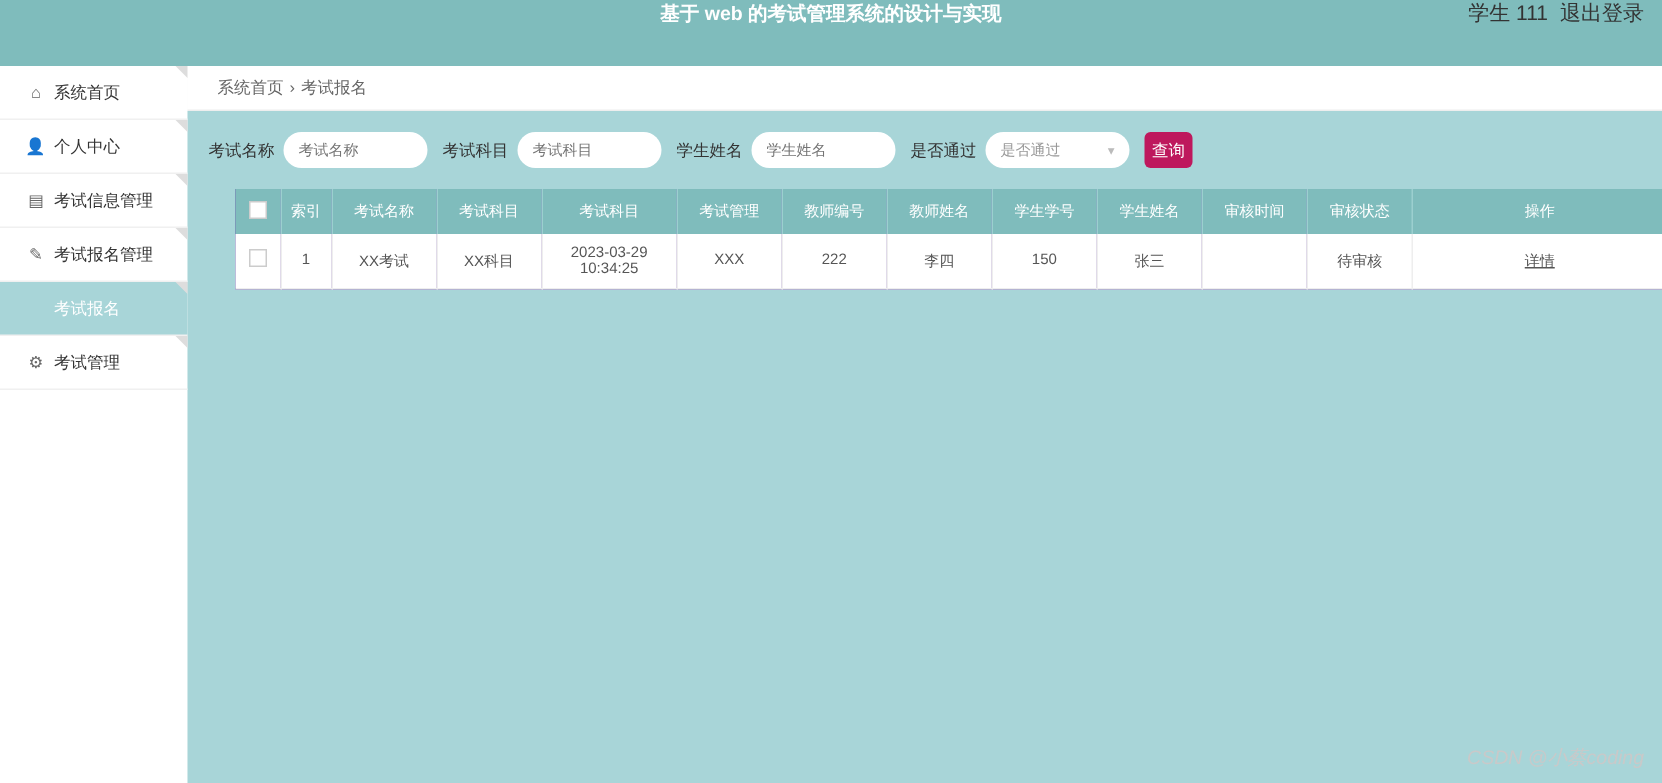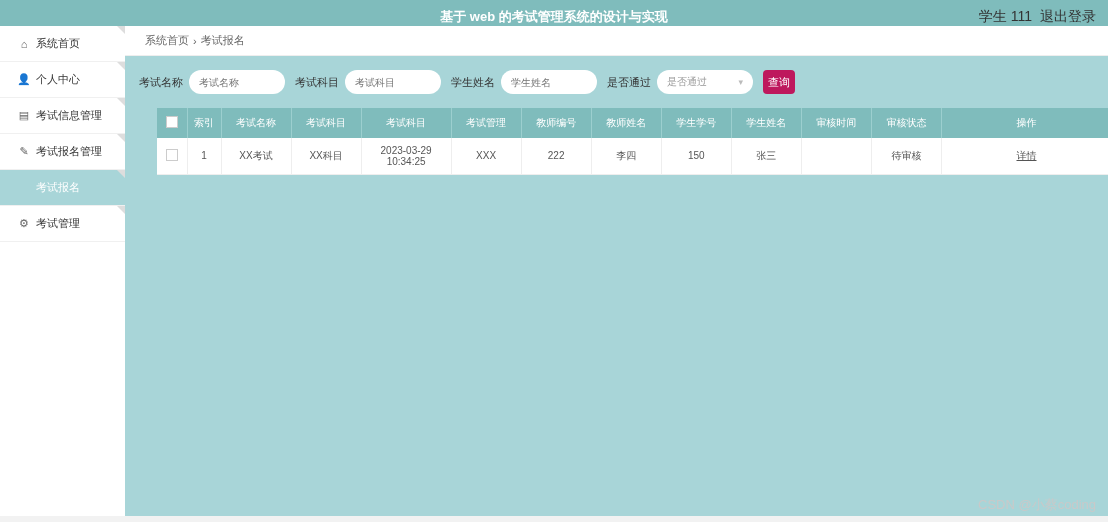--- a/index.html
+++ b/index.html
@@ -1,17 +1,17 @@
 <!DOCTYPE html>
 <html><head>
   <meta charset="utf-8">
   <style>
     * { margin:0; padding:0; box-sizing:border-box; font-family:"Microsoft YaHei","PingFang SC",sans-serif; }
     body { background:#f2f2f2; width:1108px; height:522px; overflow:hidden; position:relative; }
-    .header { height:26px; background:#7fbcbc; display:flex; align-items:flex-end; position:relative; }
+    .header { height:44px; background:#7fbcbc; display:flex; align-items:flex-start; position:relative; }
     .title  { flex:1; text-align:center; color:#fff; font-size:13px; font-weight:bold; }
     .user-area { position:absolute; right:12px; color:#333; font-size:14px; display:flex; gap:8px; }
     .user-area span { cursor:pointer; }
     .container { display:flex; height:calc(100% - 32px); }
     .sidebar { width:125px; background:#fff; display:flex; flex-direction:column; }
     .menu-item { height:36px; display:flex; align-items:center; gap:6px; padding-left:18px; font-size:11px; color:#333; border-bottom:1px solid #f0f0f0; position:relative; cursor:pointer; }
     .menu-item::after { content:""; position:absolute; right:0; top:0; width:0; height:0; border-left:8px solid transparent; border-top:8px solid #ddd; }
     .menu-item.active { background:#a8d5d8; color:#fff; padding-left:36px; }
     .menu-item .icon { width:12px; height:12px; display:flex; align-items:center; justify-content:center; font-size:11px; color:#666; }
     .main { flex:1; display:flex; flex-direction:column; background:#fff; }
@@ -23,21 +23,21 @@
     .fgroup label{ font-size:11px; color:#333; }
     .fgroup input, .fgroup .select { height:24px; width:96px; border:none; border-radius:12px; background:#fff; font-size:10px; padding:0 10px; color:#999; }
     .fgroup .select{ display:flex; align-items:center; justify-content:space-between; cursor:pointer;}
     .fgroup .select .arrow{ font-size:9px; color:#bbb;}
     .btn-query { background:#be185d; color:#fff; border:none; height:24px; width:32px; border-radius:4px; font-size:11px; cursor:pointer; }
     .table { width:100%; background:#4c1d95; border-collapse:collapse;margin-left:18px; }
     .table th { background:#7fbcbc; color:#fff; font-size:10px; font-weight:normal; height:30px; border-right:1px solid #9ccfcf; }
     .table td { background:#fff; font-size:10px; color:#555; height:36px; text-align:center; border-right:1px solid #eee; border-bottom:1px solid #eee; }
     .chk { width:12px; height:12px; border:1px solid #ccc; display:inline-block; background:#fff; }
     .link { color:#555; cursor:pointer;text-decoration:underline; }
-    .watermark{ position:absolute; right:12px; bottom:8px; font-size:13px; color:#c9c9c9; }
+    .watermark{ position:absolute; right:12px; bottom:8px; font-size:13px; color:#c9c9c9; font-style:italic; }
   </style>
 </head>
 <body>
 
 <div class="header">
   <div class="title">基于 web 的考试管理系统的设计与实现</div>
   <div class="user-area">
     <span>学生 111</span>
     <span>退出登录</span>
   </div>

